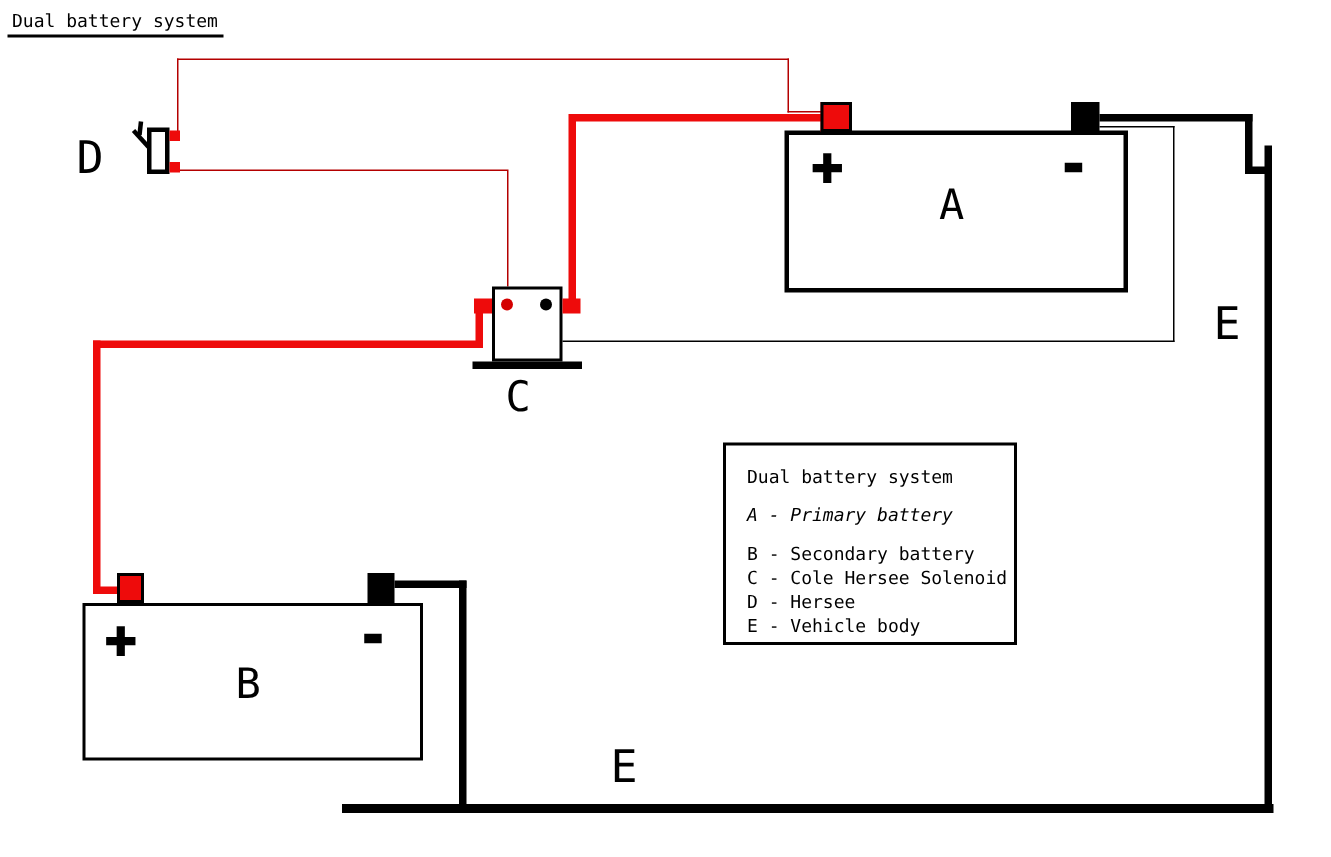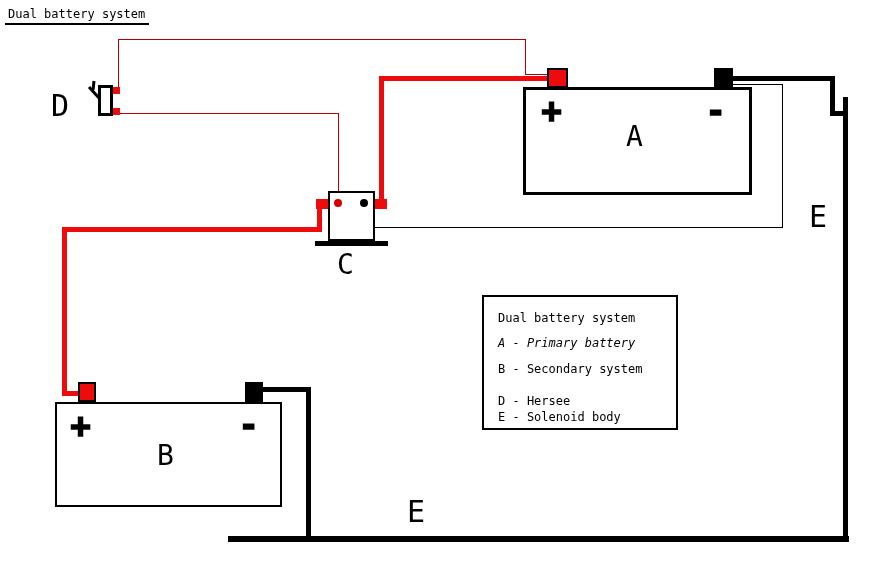--- a/index.html
+++ b/index.html
@@ -96,18 +96,19 @@
   <div class="term" style="left:113px;top:87px;width:7px;height:7px;background:#ee0b0b;"></div>
   <div class="term" style="left:113px;top:108px;width:7px;height:7px;background:#ee0b0b;"></div>
   <span class="lbl" style="left:51px;top:91px;font-size:30px;">D</span>
 
   <span class="lbl" style="left:809px;top:202px;font-size:30px;">E</span>
   <span class="lbl" style="left:407px;top:497px;font-size:30px;">E</span>
 
   <div class="legend">
     <span class="legend-title">Dual battery system</span>
     <span class="legend-item" style="top:39px;font-style:italic;">A - Primary battery</span>
-    <span class="legend-item" style="top:65px;">B - Secondary system</span>
+    <span class="legend-item" style="top:65px;">B - Secondary battery</span>
+    <span class="legend-item" style="top:81px;">C - Cole Hersee Solenoid</span>
     <span class="legend-item" style="top:97px;">D - Hersee</span>
-    <span class="legend-item" style="top:113px;">E - Solenoid body</span>
+    <span class="legend-item" style="top:113px;">E - Vehicle body</span>
   </div>
 
 </div>
 
 </body></html>

